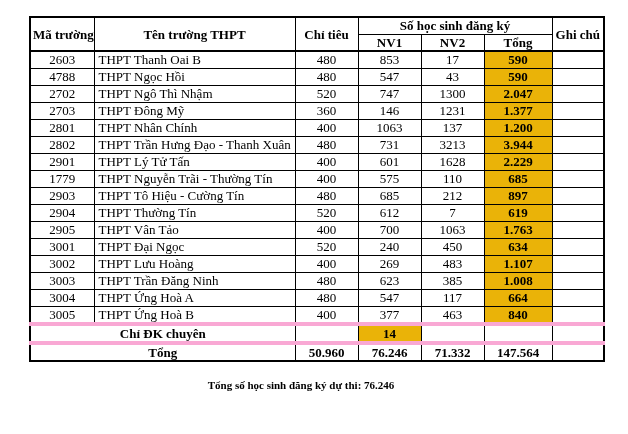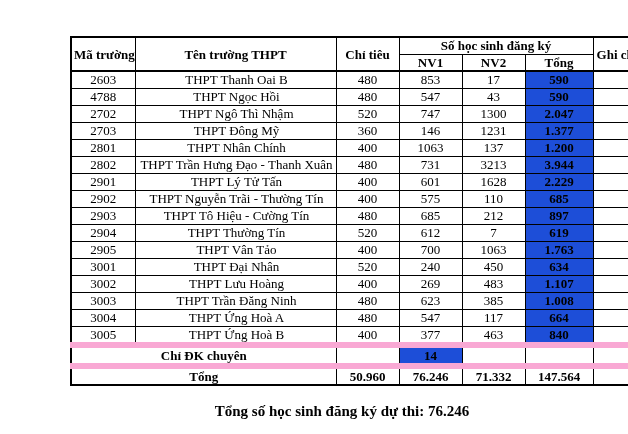--- a/index.html
+++ b/index.html
@@ -1,47 +1,47 @@
 <!DOCTYPE html>
 <html><head>
 <meta charset="utf-8">
 <style>
   * { margin: 0; padding: 0; box-sizing: border-box; }
   html, body { width: 628px; height: 434px; background: #ffffff; }
   body { font-family: "Liberation Serif", "DejaVu Serif", serif; color: #000; }
-  .doc { position: absolute; left: 29px; top: 36px; width: 544px; margin-left: 41px; }
+  .doc { position: absolute; left: 29px; top: 16px; width: 544px; }
 
   table.reg {
     width: 574px;
     table-layout: fixed;
     border-collapse: collapse;
     border: 2px solid #000;
   }
   th, td {
     border: 1px solid #000;
     height: 17px;
     padding: 0 2px;
     font-size: 13px;
     line-height: 15px;
     text-align: center;
     vertical-align: middle;
     overflow: hidden;
     white-space: nowrap;
   }
   thead th { font-weight: bold; }
   thead { border-bottom: 2px solid #000; }
-  td.name { text-align: center; padding-left: 4px; }
-  td.shade { background: #1d4ed8; font-weight: bold; }
-  tr.summary { border-top: 6px solid #f9a8d4; padding-left: 12px; }
+  td.name { text-align: left; padding-left: 4px; }
+  td.shade { background: #eab308; font-weight: bold; }
+  tr.summary { border-top: 4px solid #f9a8d4; padding-left: 12px; }
   tr.summary td { font-weight: bold; }
   .footer {
     margin-top: 17px;
     text-align: center;
     font-weight: bold;
-    font-size: 15px;
+    font-size: 11px;
   }
 </style>
 </head>
 <body>
 
 <div class="doc">
   <table class="reg">
     <colgroup>
       <col style="width:64px">
       <col style="width:201px">
@@ -123,21 +123,21 @@
       <tr>
         <td>2901</td>
         <td class="name">THPT Lý Tử Tấn</td>
         <td>400</td>
         <td>601</td>
         <td>1628</td>
         <td class="shade">2.229</td>
         <td></td>
       </tr>
       <tr>
-        <td>2902</td>
+        <td>1779</td>
         <td class="name">THPT Nguyễn Trãi - Thường Tín</td>
         <td>400</td>
         <td>575</td>
         <td>110</td>
         <td class="shade">685</td>
         <td></td>
       </tr>
       <tr>
         <td>2903</td>
         <td class="name">THPT Tô Hiệu - Cường Tín</td>
@@ -160,21 +160,21 @@
         <td>2905</td>
         <td class="name">THPT Vân Tảo</td>
         <td>400</td>
         <td>700</td>
         <td>1063</td>
         <td class="shade">1.763</td>
         <td></td>
       </tr>
       <tr>
         <td>3001</td>
-        <td class="name">THPT Đại Nhân</td>
+        <td class="name">THPT Đại Ngọc</td>
         <td>520</td>
         <td>240</td>
         <td>450</td>
         <td class="shade">634</td>
         <td></td>
       </tr>
       <tr>
         <td>3002</td>
         <td class="name">THPT Lưu Hoàng</td>
         <td>400</td>

